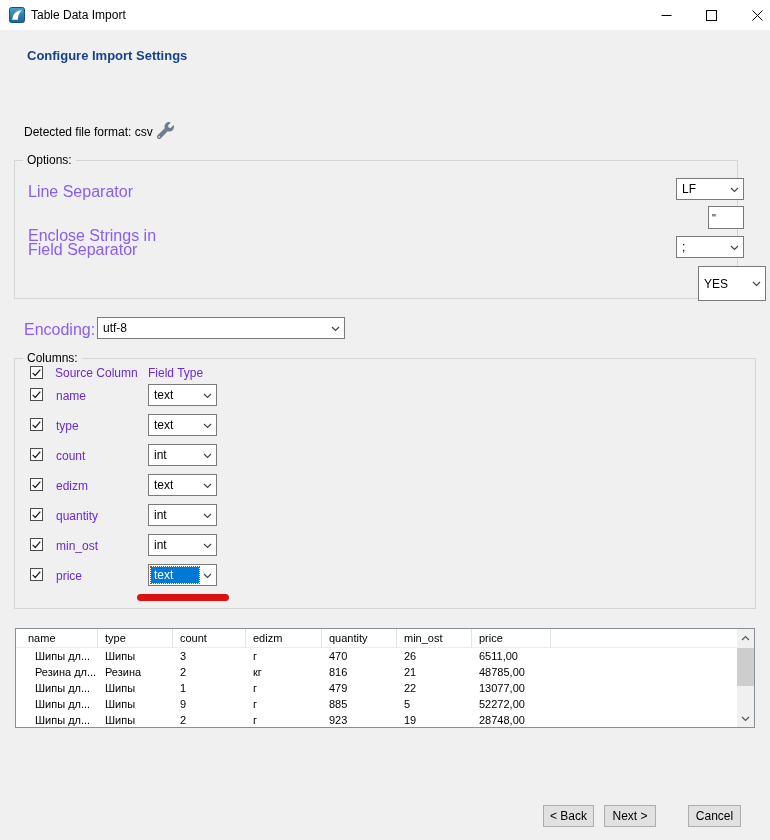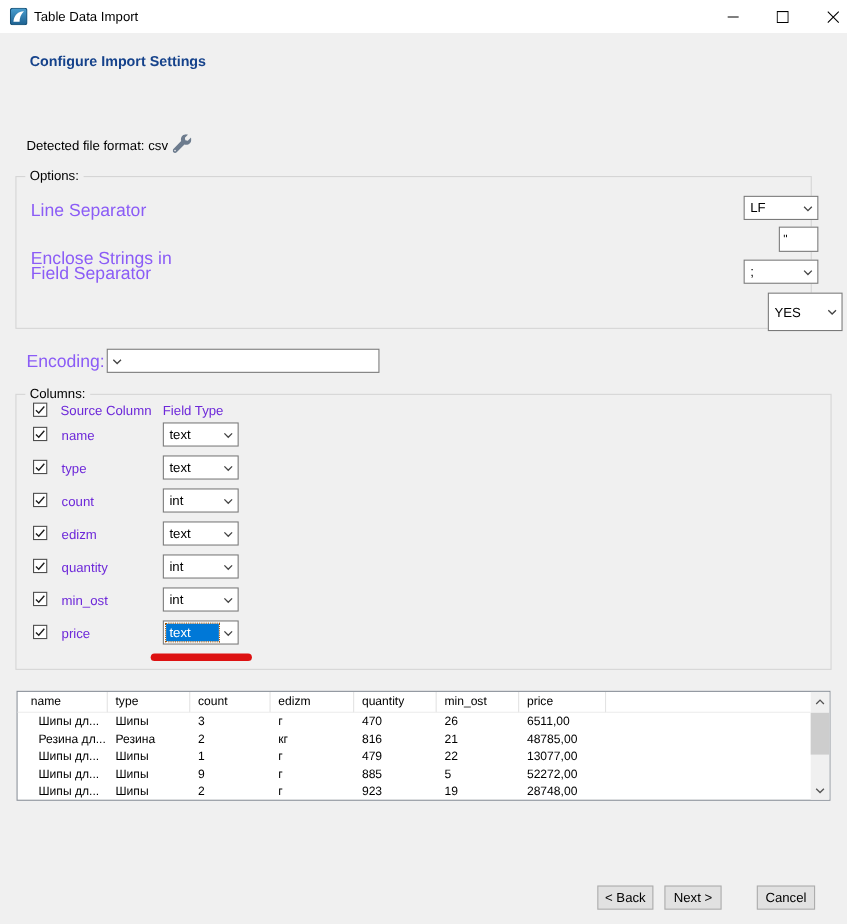--- a/index.html
+++ b/index.html
@@ -164,20 +164,21 @@
     <span class="val">YES</span>
     <span class="chev">
         <svg width="11" height="11" viewBox="0 0 11 11">
           <polyline points="2,4 5.5,7.5 9,4" fill="none" stroke="#444" stroke-width="1.2"></polyline>
         </svg>
       </span>
   </div>
 
   <span class="opt-label" style="left:24px; top:321px;">Encoding:</span>
   <div class="combo" style="left:97px; top:317px; width:248px; height:22px;">
+    <span class="val">utf-8</span>
     <span class="chev">
         <svg width="11" height="11" viewBox="0 0 11 11">
           <polyline points="2,4 5.5,7.5 9,4" fill="none" stroke="#444" stroke-width="1.2"></polyline>
         </svg>
       </span>
   </div>
 
   <div class="groupbox gb-columns">
     <span class="groupbox-label">Columns:</span>
   </div>

